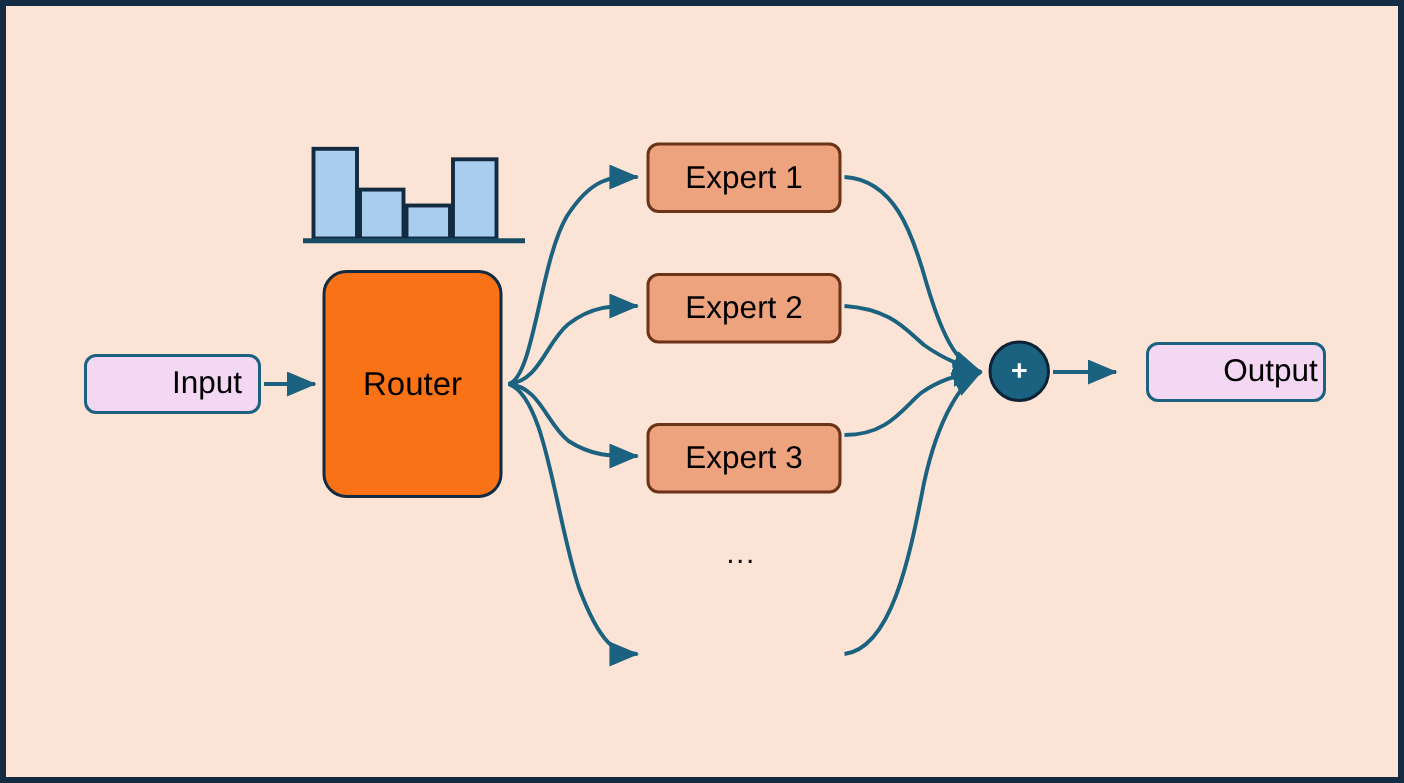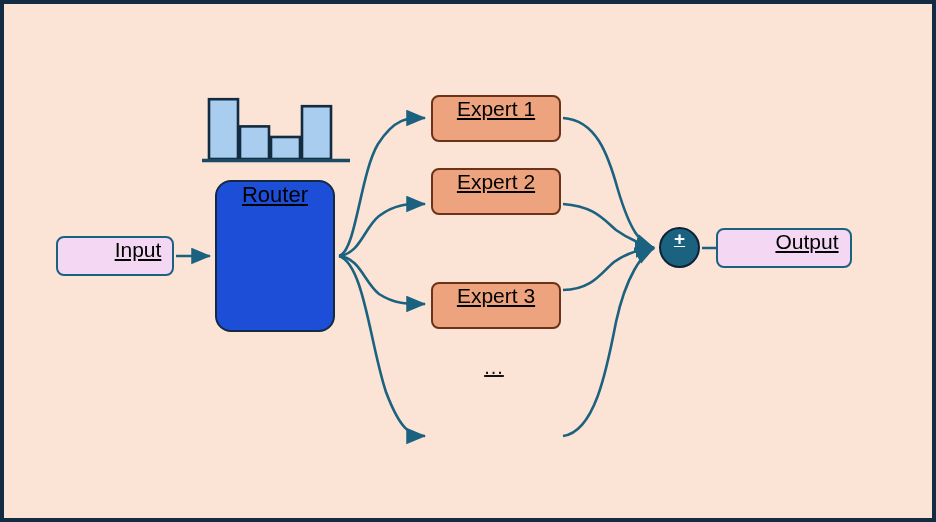--- a/index.html
+++ b/index.html
@@ -22,54 +22,54 @@
     left: 0;
     top: 0;
     width: 936px;
     height: 522px;
     pointer-events: none;
   }
   .node {
     position: absolute;
     box-sizing: border-box;
     display: flex;
+    align-items: center;
     justify-content: center;
     text-align: center;
     color: #000000;
     z-index: 3;
-    text-decoration: underline;
   }
   .io-node {
     background: #f4d7f2;
     border: 2px solid #1b6281;
     border-radius: 8px;
     font-size: 21px;
     padding-left: 46px;
   }
   #input-node  { left: 52px;  top: 232px; width: 118px; height: 40px; }
-  #output-node { left: 712px; top: 224px; width: 136px; height: 40px; }
+  #output-node { left: 760px; top: 224px; width: 120px; height: 40px; }
 
   #router-node {
     left: 211px; top: 176px; width: 120px; height: 152px;
-    background: #1d4ed8;
+    background: #f97316;
     border: 2px solid #122b40;
     border-radius: 16px;
     font-size: 22px;
   }
   .expert-node {
     background: #eda37d;
     border: 2px solid #6b3318;
     border-radius: 8px;
     font-size: 21px;
     left: 427px;
     width: 130px;
     height: 47px;
   }
   #expert-1 { top: 91px;  }
-  #expert-2 { top: 164px; }
+  #expert-2 { top: 178px; }
   #expert-3 { top: 278px; }
   #expert-n { top: 409px; }
 
   #sum-node {
     left: 655px; top: 223px; width: 41px; height: 41px;
     background: #1b6281;
     border: 2px solid #0d2235;
     border-radius: 50%;
     color: #ffffff;
     font-size: 19px;

